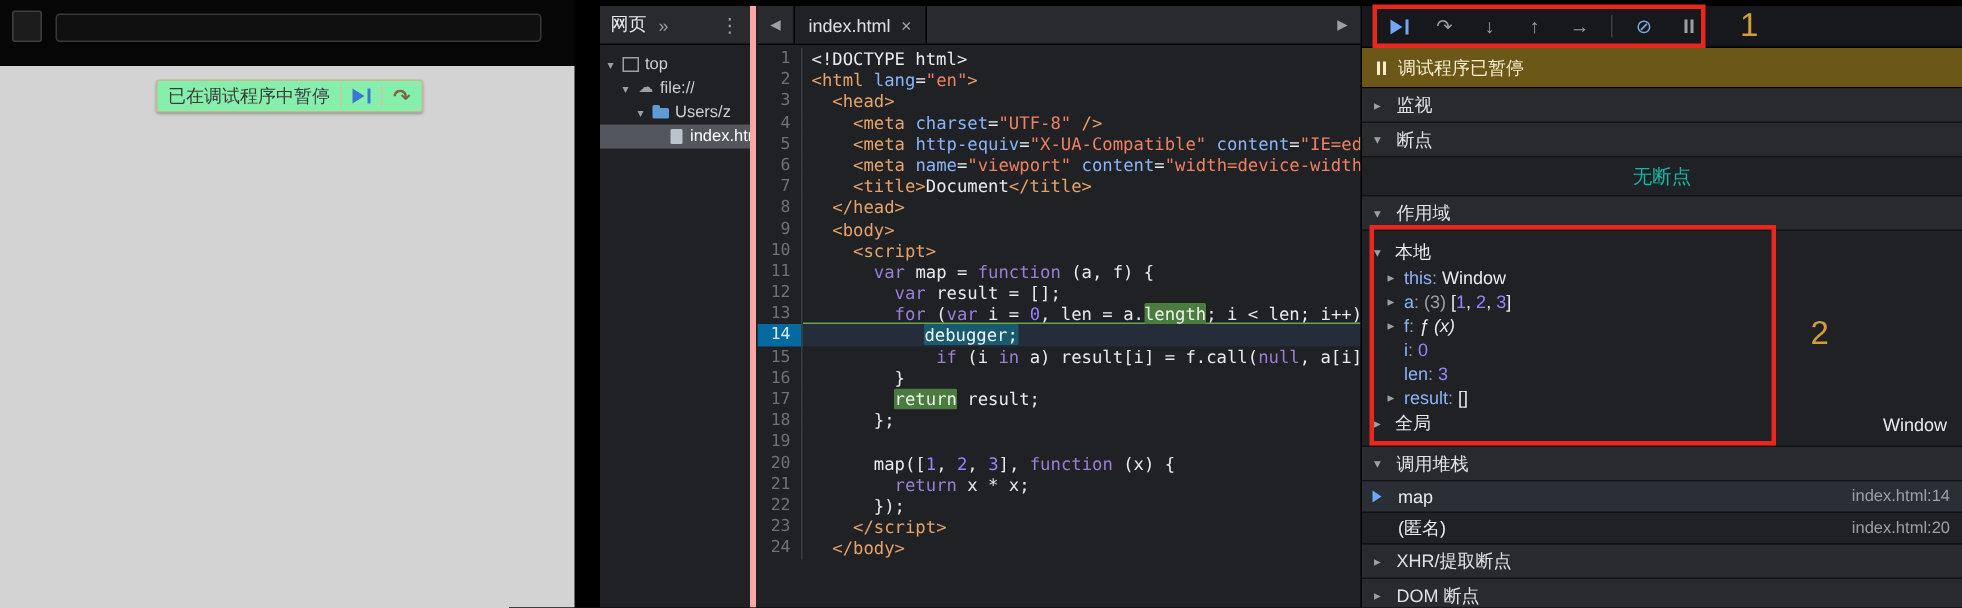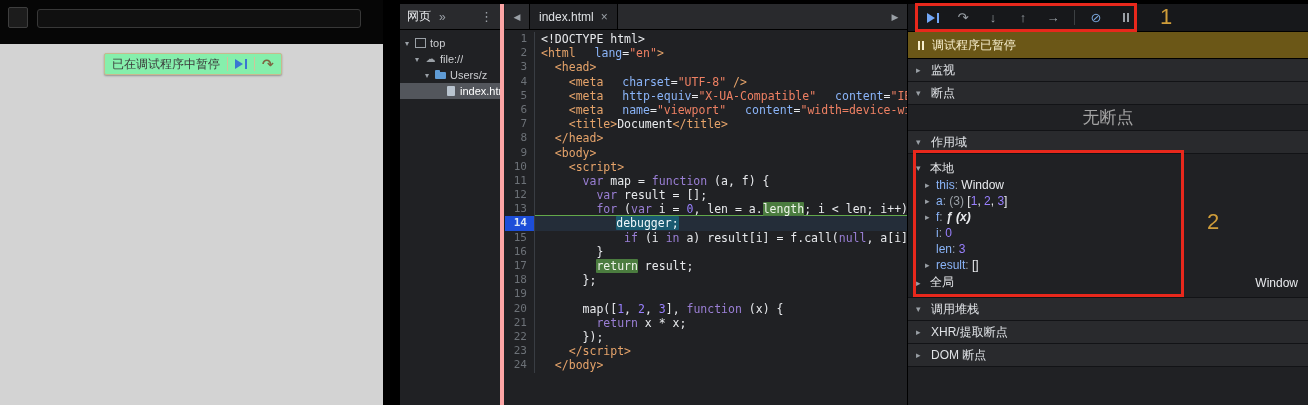--- a/index.html
+++ b/index.html
@@ -49,23 +49,23 @@
   .panel-toggle{width:24px;display:flex;align-items:center;justify-content:center;color:#9aa0a6;font-size:9px;}
   .panel-toggle.right{margin-left:auto;}
   .etab{background:#202124;display:flex;align-items:center;gap:7px;padding:0 9px;color:#dde0e3;font-size:12px;border-left:1px solid #000;border-right:1px solid #000;}
   .etab-close{color:#9aa0a6;font-size:12px;}
   #code{position:absolute;left:0;top:26px;right:0;bottom:0;padding-top:2px;
         font-family:"DejaVu Sans Mono","Liberation Mono",monospace;font-size:11.5px;}
   .cl{display:flex;height:14.2px;line-height:14.2px;white-space:pre;}
   .ln{width:30px;padding-right:7px;text-align:right;color:#6c7177;flex-shrink:0;border-right:1px solid #393d43;font-size:11px;}
   .lc{flex:1;padding-left:6px;overflow:hidden;}
   .cl-exec .lc{background:rgba(70,132,200,0.13);padding-left:12px;}
-  .cl-exec .ln{background:#1d4ed8;color:#d9e6f5;font-weight:bold;}
+  .cl-exec .ln{background:#0369a1;color:#d9e6f5;}
   .cl-green .lc{box-shadow:inset 0 -1px 0 #63a84a;}
-  .tk-plain{color:#e8eaed;} .tk-tag{color:#e5a36a;} .tk-attr{color:#8ab4f8;margin-left:12px;}
+  .tk-plain{color:#e8eaed;} .tk-tag{color:#e5a36a;} .tk-attr{color:#8ab4f8;}
   .tk-str{color:#ee8063;} .tk-kw{color:#9a7fd5;} .tk-num{color:#9980ff;}
   .tk-green{background:#4b7c3f;color:#eef4ea;border-radius:1px;}
   .tk-exec{background:#1a5a70;color:#f0f7fa;border-radius:1px;}
 
   
   #sidebar{position:absolute;left:508px;top:0;width:400px;height:100%;background:#202124;display:flex;flex-direction:column;overflow:hidden;}
   .dbg-toolbar{height:28px;flex:0 0 28px;background:#17181b;border-bottom:1px solid #000;display:flex;align-items:center;padding-left:16px;gap:12px;}
   .tb-btn{min-width:18px;display:inline-flex;align-items:center;justify-content:center;color:#9aa0a6;font-size:13px;line-height:1;}
   .tb-blue{color:#7ba7dd;}
   .tb-resume{gap:2px;}
@@ -73,28 +73,28 @@
   .tb-resume .tri{width:0;height:0;border-top:5px solid transparent;border-bottom:5px solid transparent;border-left:8px solid #72a7f7;}
   .tb-resume .bar{width:2px;height:10px;background:#72a7f7;}
   .tb-pause{gap:2px;}
   .tb-pause i{width:2px;height:9px;background:#9aa0a6;display:block;}
   .tb-sep{width:1px;height:15px;background:#3c4043;}
   .paused-msg{height:27px;flex:0 0 27px;background:#6b5717;border-bottom:1px solid #000;display:flex;align-items:center;gap:8px;padding:0 10px;color:#f7eecd;font-size:12px;}
   .pm-icon{display:inline-flex;gap:2px;}
   .pm-icon i{width:2px;height:9px;background:#f7eecd;display:block;}
   .sec{height:23px;flex:0 0 23px;background:#292a2d;border-bottom:1px solid #121316;display:flex;align-items:center;gap:6px;padding:0 8px;color:#dfe2e6;font-size:12px;}
   .arr{width:9px;font-size:9px;color:#9aa0a6;flex-shrink:0;}
-  .no-bp{height:26px;flex:0 0 26px;background:#202124;border-bottom:1px solid #121316;display:flex;align-items:center;justify-content:center;color:#a3a3a3;font-size:17px;}
+  .no-bp{height:26px;flex:0 0 26px;background:#202124;border-bottom:1px solid #121316;display:flex;align-items:center;justify-content:center;color:#14b8a6;font-size:13px;}
   #scope-body{flex:0 0 144px;background:#202124;border-bottom:1px solid #121316;padding-top:5px;overflow:hidden;}
   .scope-sub{height:18px;display:flex;align-items:center;gap:5px;padding:0 8px;color:#e8eaed;font-size:12px;}
   .svar{height:16px;display:flex;align-items:center;padding-left:17px;font-size:12px;white-space:pre;}
   .svar .arr{width:11px;}
   .sv-name{color:#8ab4f8;}
   .sv-colon{color:#9aa0a6;}
-  .vt-obj{color:#e8eaed;} .vt-dim{color:#9aa0a6;} .vt-num{color:#9980ff;} .vt-func{font-style:italic;color:#e8eaed;font-weight:bold;}
+  .vt-obj{color:#e8eaed;} .vt-dim{color:#9aa0a6;} .vt-num{color:#9980ff;} .vt-func{font-style:italic;color:#e8eaed;}
   .scope-global{height:19px;display:flex;align-items:center;gap:5px;padding:0 8px;color:#e8eaed;font-size:12px;}
   .scope-global .g-val{margin-left:auto;padding-right:2px;}
   .frame{height:21px;flex:0 0 21px;display:flex;align-items:center;padding:0 8px 0 24px;background:#202124;border-bottom:1px solid #121316;color:#e8eaed;font-size:12px;position:relative;}
   .frame.current{background:#2a2e35;}
   .fr-marker{position:absolute;left:7px;top:6px;width:0;height:0;border-top:4px solid transparent;border-bottom:4px solid transparent;border-left:6px solid #6ca9f7;}
   .loc{margin-left:auto;color:#9aa0a6;font-size:11px;}
 
   
   .anno-box{position:absolute;border:3px solid #e8281c;pointer-events:none;}
   #anno-box-1{left:915px;top:3px;width:222px;height:29px;}
@@ -252,20 +252,31 @@
             <span class="arr">▸</span>
             <span>全局</span>
             <span class="g-val">Window</span>
           </div>
         </div>
 
       <div class="sec">
         <span class="arr">▾</span>
         <span>调用堆栈</span>
       </div>
+      <div id="frames">
+          <div class="frame current">
+            <span class="fr-marker"></span>
+            <span class="fr-name">map</span>
+            <span class="loc">index.html:14</span>
+          </div>
+          <div class="frame">
+            <span class="fr-name">(匿名)</span>
+            <span class="loc">index.html:20</span>
+          </div>
+        </div>
 
       <div class="sec">
         <span class="arr">▸</span>
         <span>XHR/提取断点</span>
       </div>
 
       <div class="sec">
         <span class="arr">▸</span>
         <span>DOM 断点</span>
       </div>

